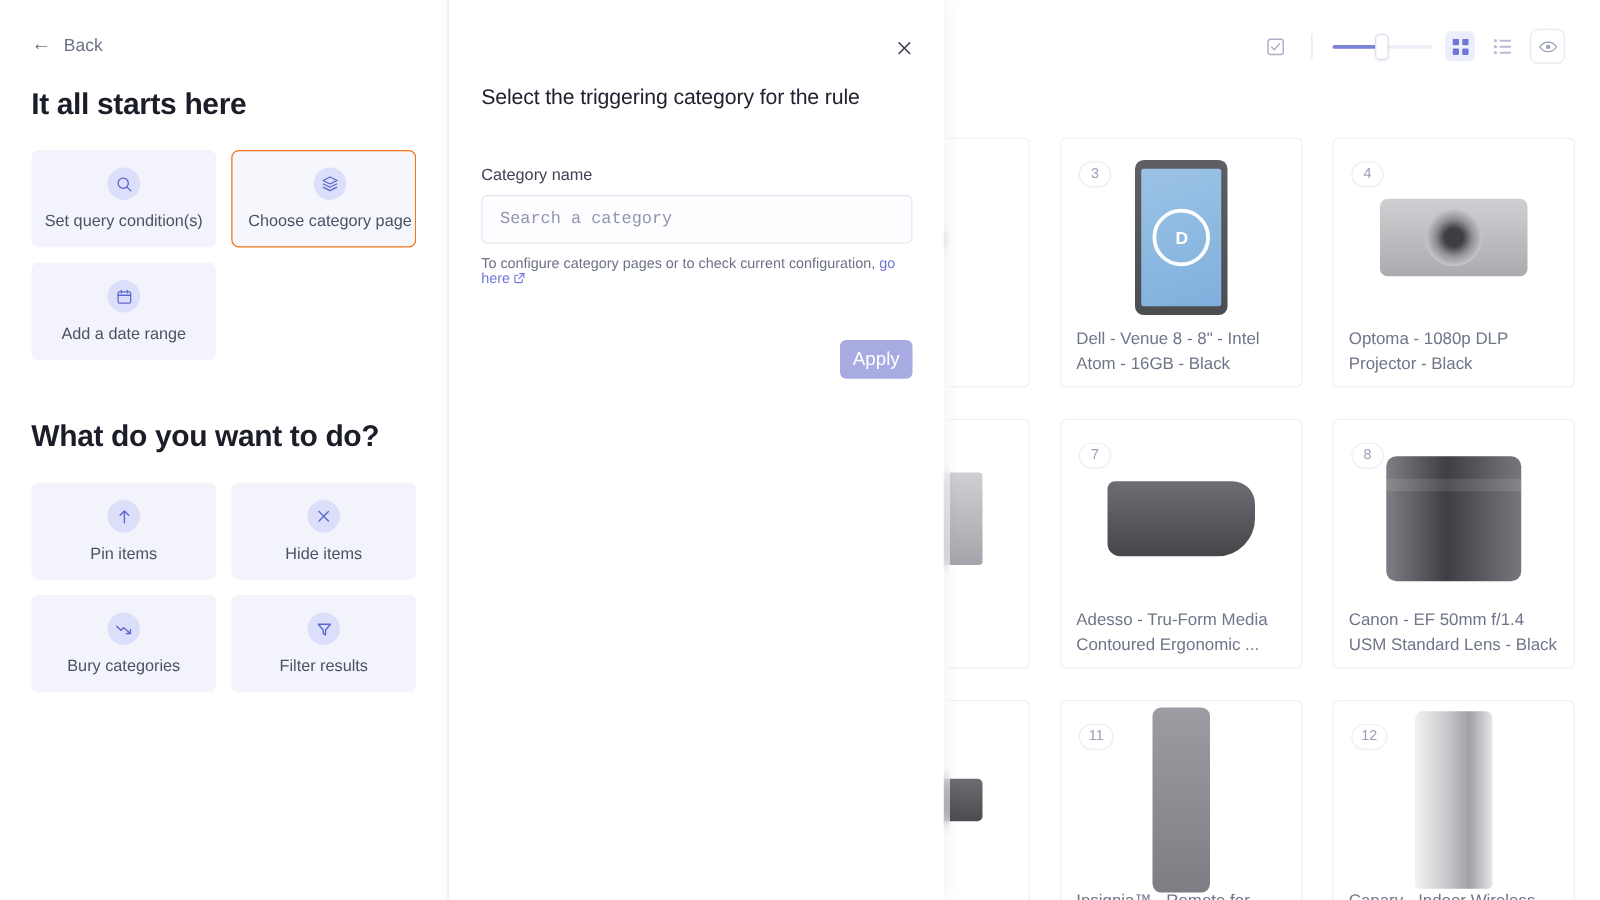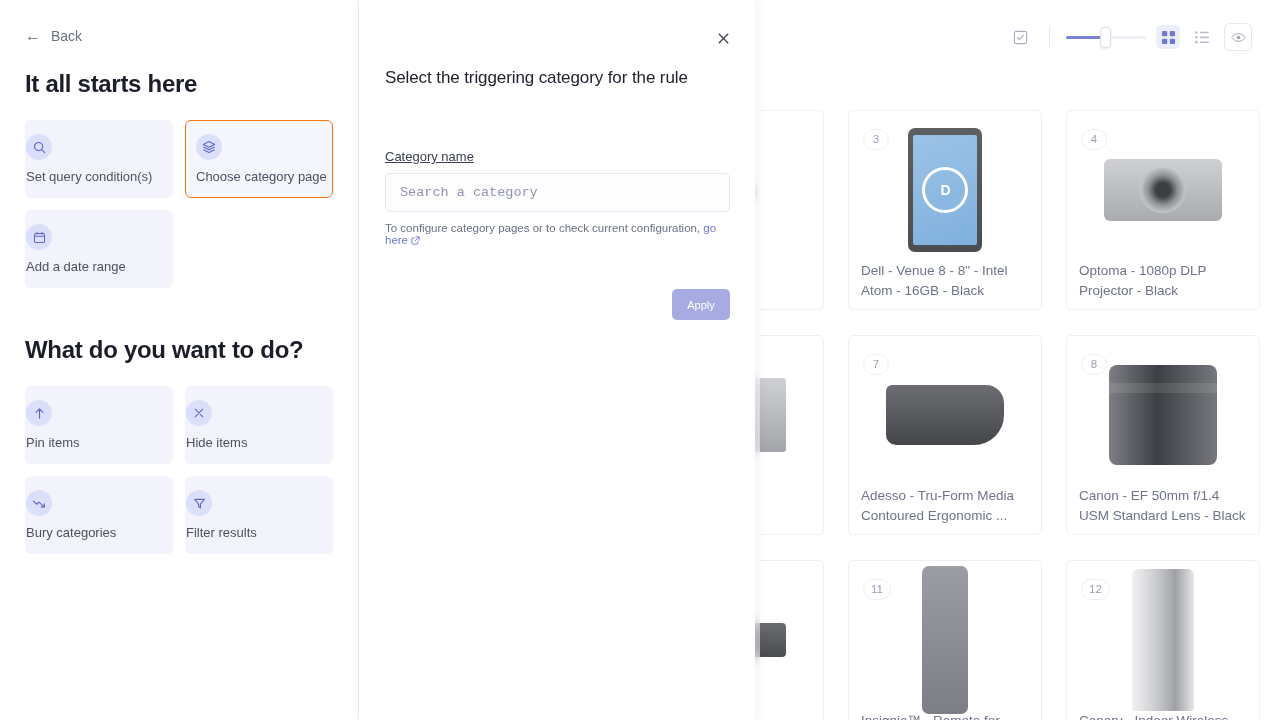--- a/index.html
+++ b/index.html
@@ -117,21 +117,21 @@
     color: #6b7183; font-size: 14px; margin-bottom: 26px;
   }
   .back-arrow { font-size: 16px; color: #6b7183; line-height: 1; }
   .sb-title {
     font-size: 24px; font-weight: bold; color: #1b1d28;
     letter-spacing: -0.3px; margin-bottom: 22px;
   }
   .sb-grid { display: grid; grid-template-columns: 148px 148px; gap: 12px; }
   .tile {
     height: 78px; border-radius: 6px; background: #f3f4fb;
-    display: flex; flex-direction: column; align-items: flex-start; justify-content: center;
+    display: flex; flex-direction: column; align-items: center; justify-content: center;
     gap: 9px; cursor: pointer; border: 1px solid transparent;
   }
   .tile.selected { background: #f6f7fd; border: 1px solid #f97316; padding-left: 10px; }
   .tile-ico {
     width: 26px; height: 26px; border-radius: 50%; background: #dcdffa;
     display: flex; align-items: center; justify-content: center;
   }
   .tile-label { font-size: 13px; color: #4c5164; }
   .sb-title2 { font-size: 24px; font-weight: bold; color: #1b1d28; letter-spacing: -0.3px; margin: 48px 0 22px 0; }
 
@@ -144,35 +144,35 @@
   }
   .modal-close {
     position: absolute; right: 22px; top: 28px;
     width: 20px; height: 20px; display: flex; align-items: center; justify-content: center;
     color: #3a4055; font-size: 16px; cursor: pointer;
   }
   .modal-title {
     margin-top: 48px; font-size: 17px; color: #20232f; font-weight: normal;
     letter-spacing: -0.1px;
   }
-  .field-label { margin-top: 61px; font-size: 13px; color: #3c4152; text-decoration: underline; }
+  .field-label { margin-top: 44px; font-size: 13px; color: #3c4152; }
   .field-input {
     margin-top: 9px; width: 345px; height: 39px;
     border: 1px solid #e6e7f0; border-radius: 5px; background: #fdfdff;
     padding: 0 14px; font-size: 13.5px; color: #3c4152;
     font-family: Liberation Mono, monospace; outline: none;
   }
   .field-input::placeholder { color: #8f95ab; }
   .field-help { margin-top: 10px; font-size: 11.5px; color: #6c7285; }
   .field-help a { color: #6f77d8; text-decoration: none; }
   .ext-ico { display: inline-block; vertical-align: -1px; margin-left: 3px; }
   .apply-row { margin-top: 42px; display: flex; justify-content: flex-end; width: 345px; }
   .apply-btn {
     width: 58px; height: 31px; border-radius: 5px; border: none;
-    background: #a7abe2; color: #ffffff; font-size: 11px;
+    background: #a7abe2; color: #ffffff; font-size: 15px;
     font-family: "Liberation Sans", sans-serif; cursor: default;
   }
 </style>
 </head>
 <body>
 
 <div id="app">
 
   <div class="bg-layer">
 

